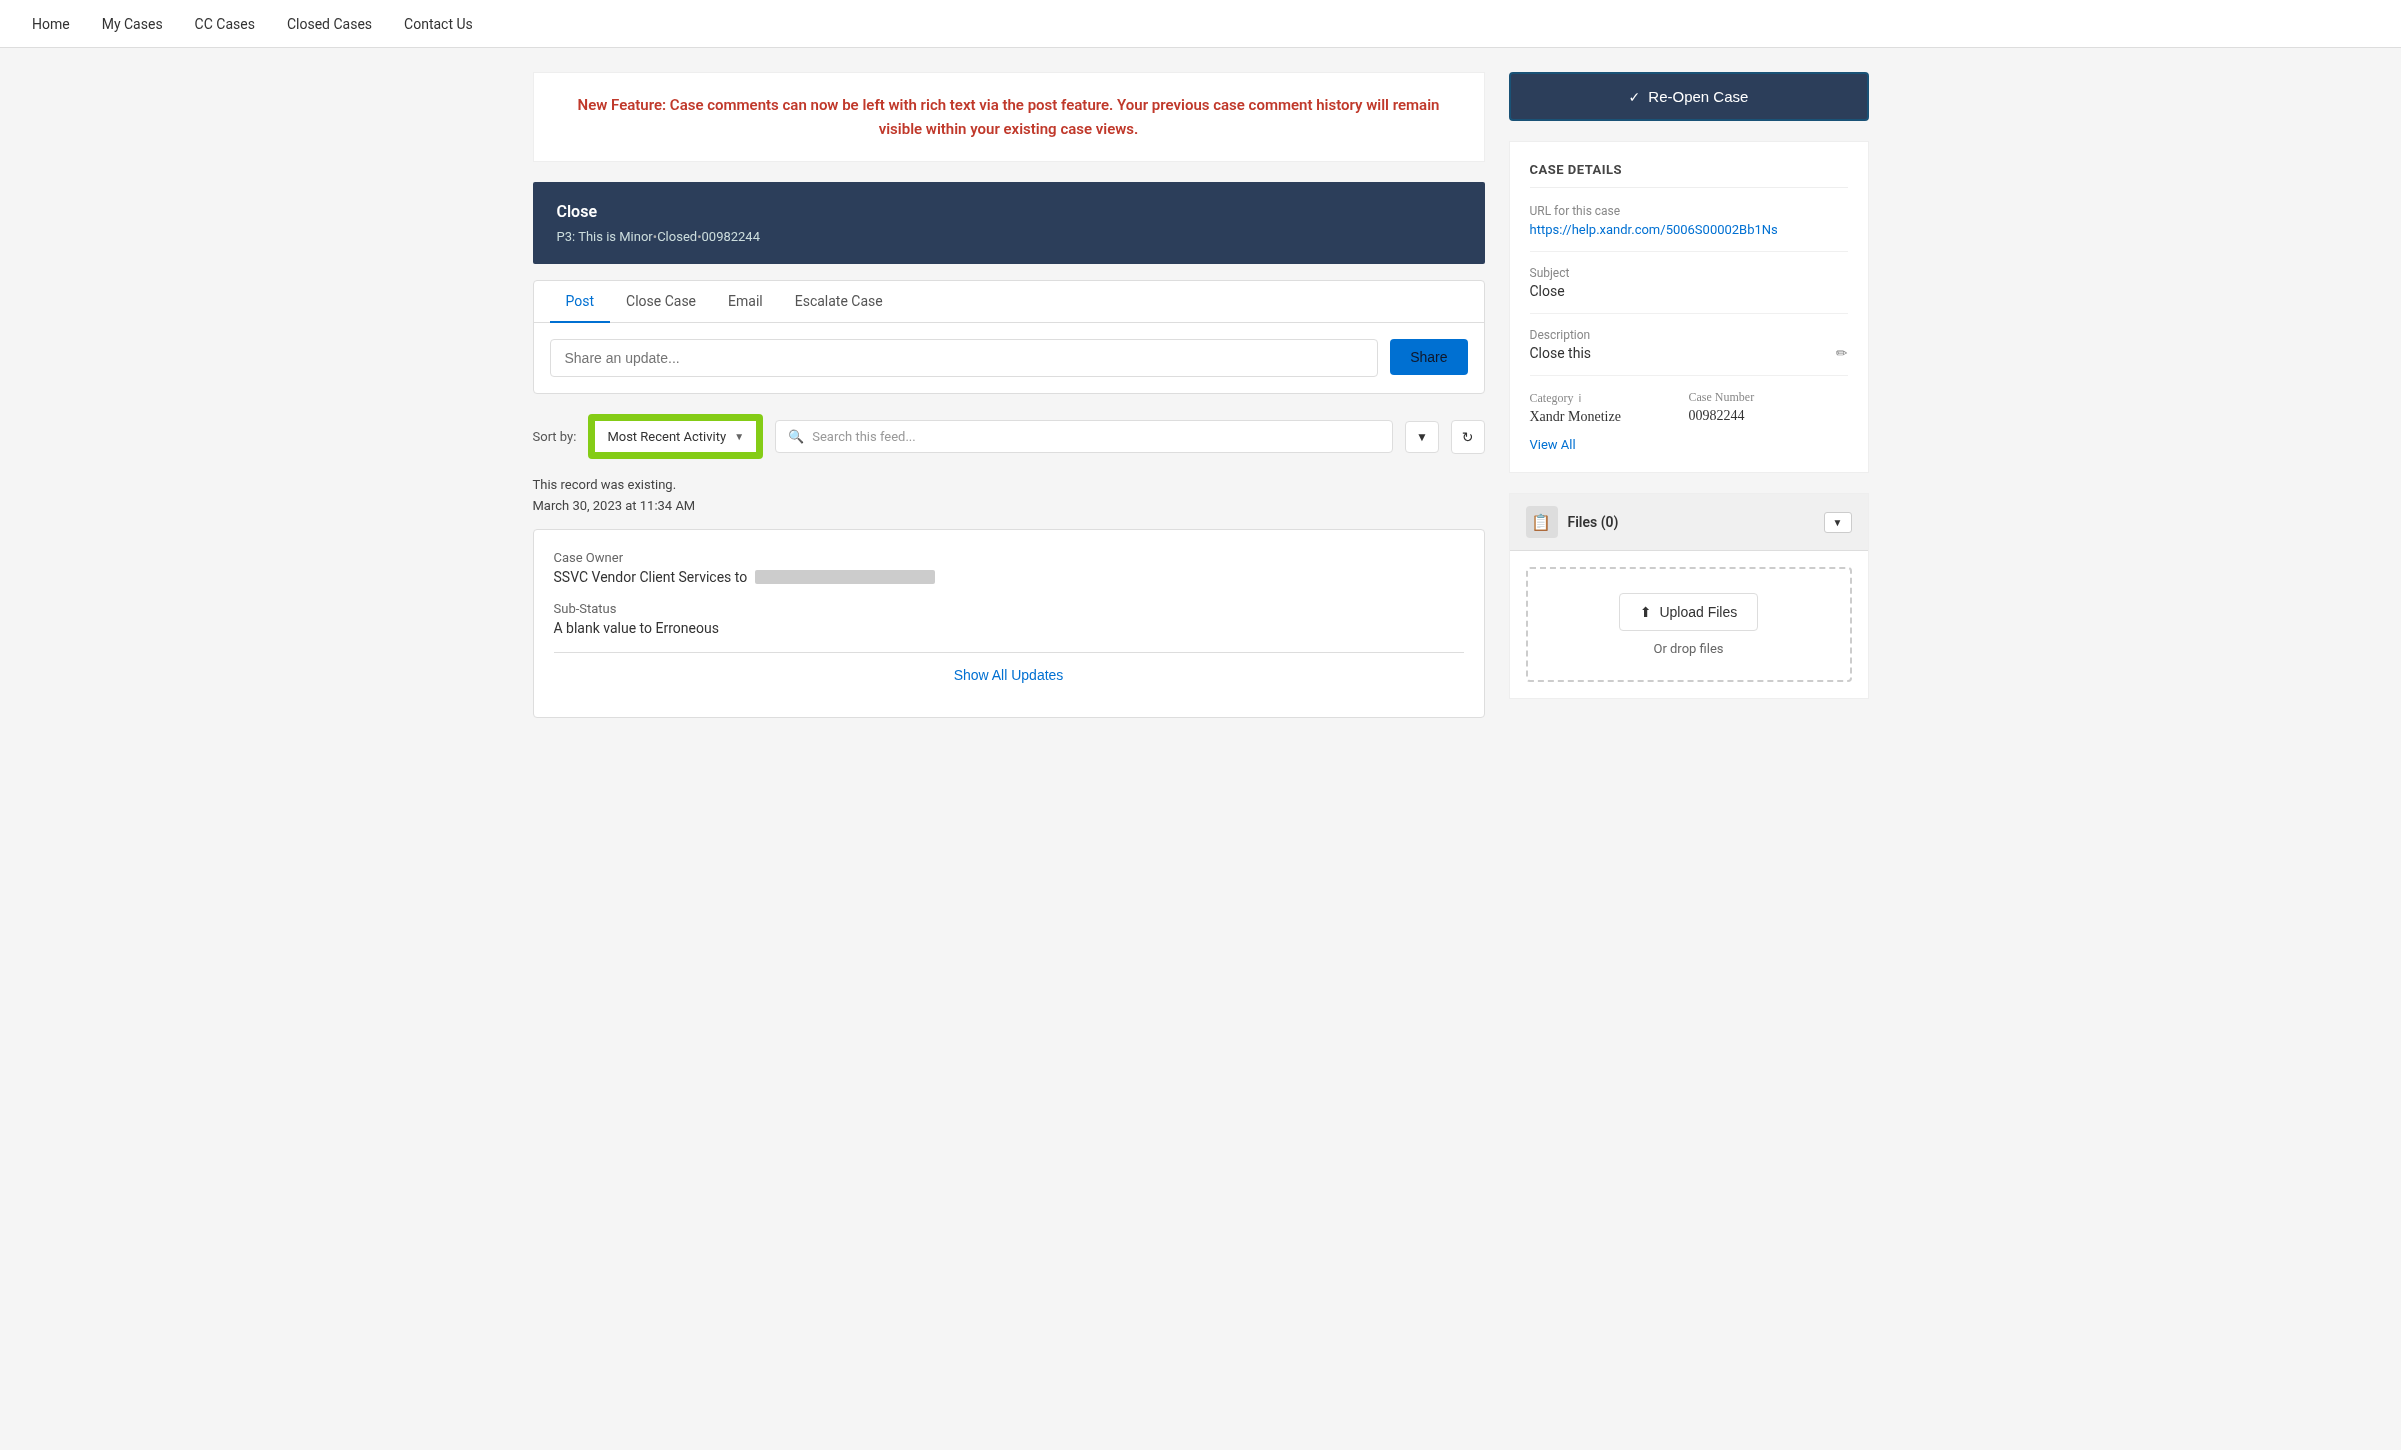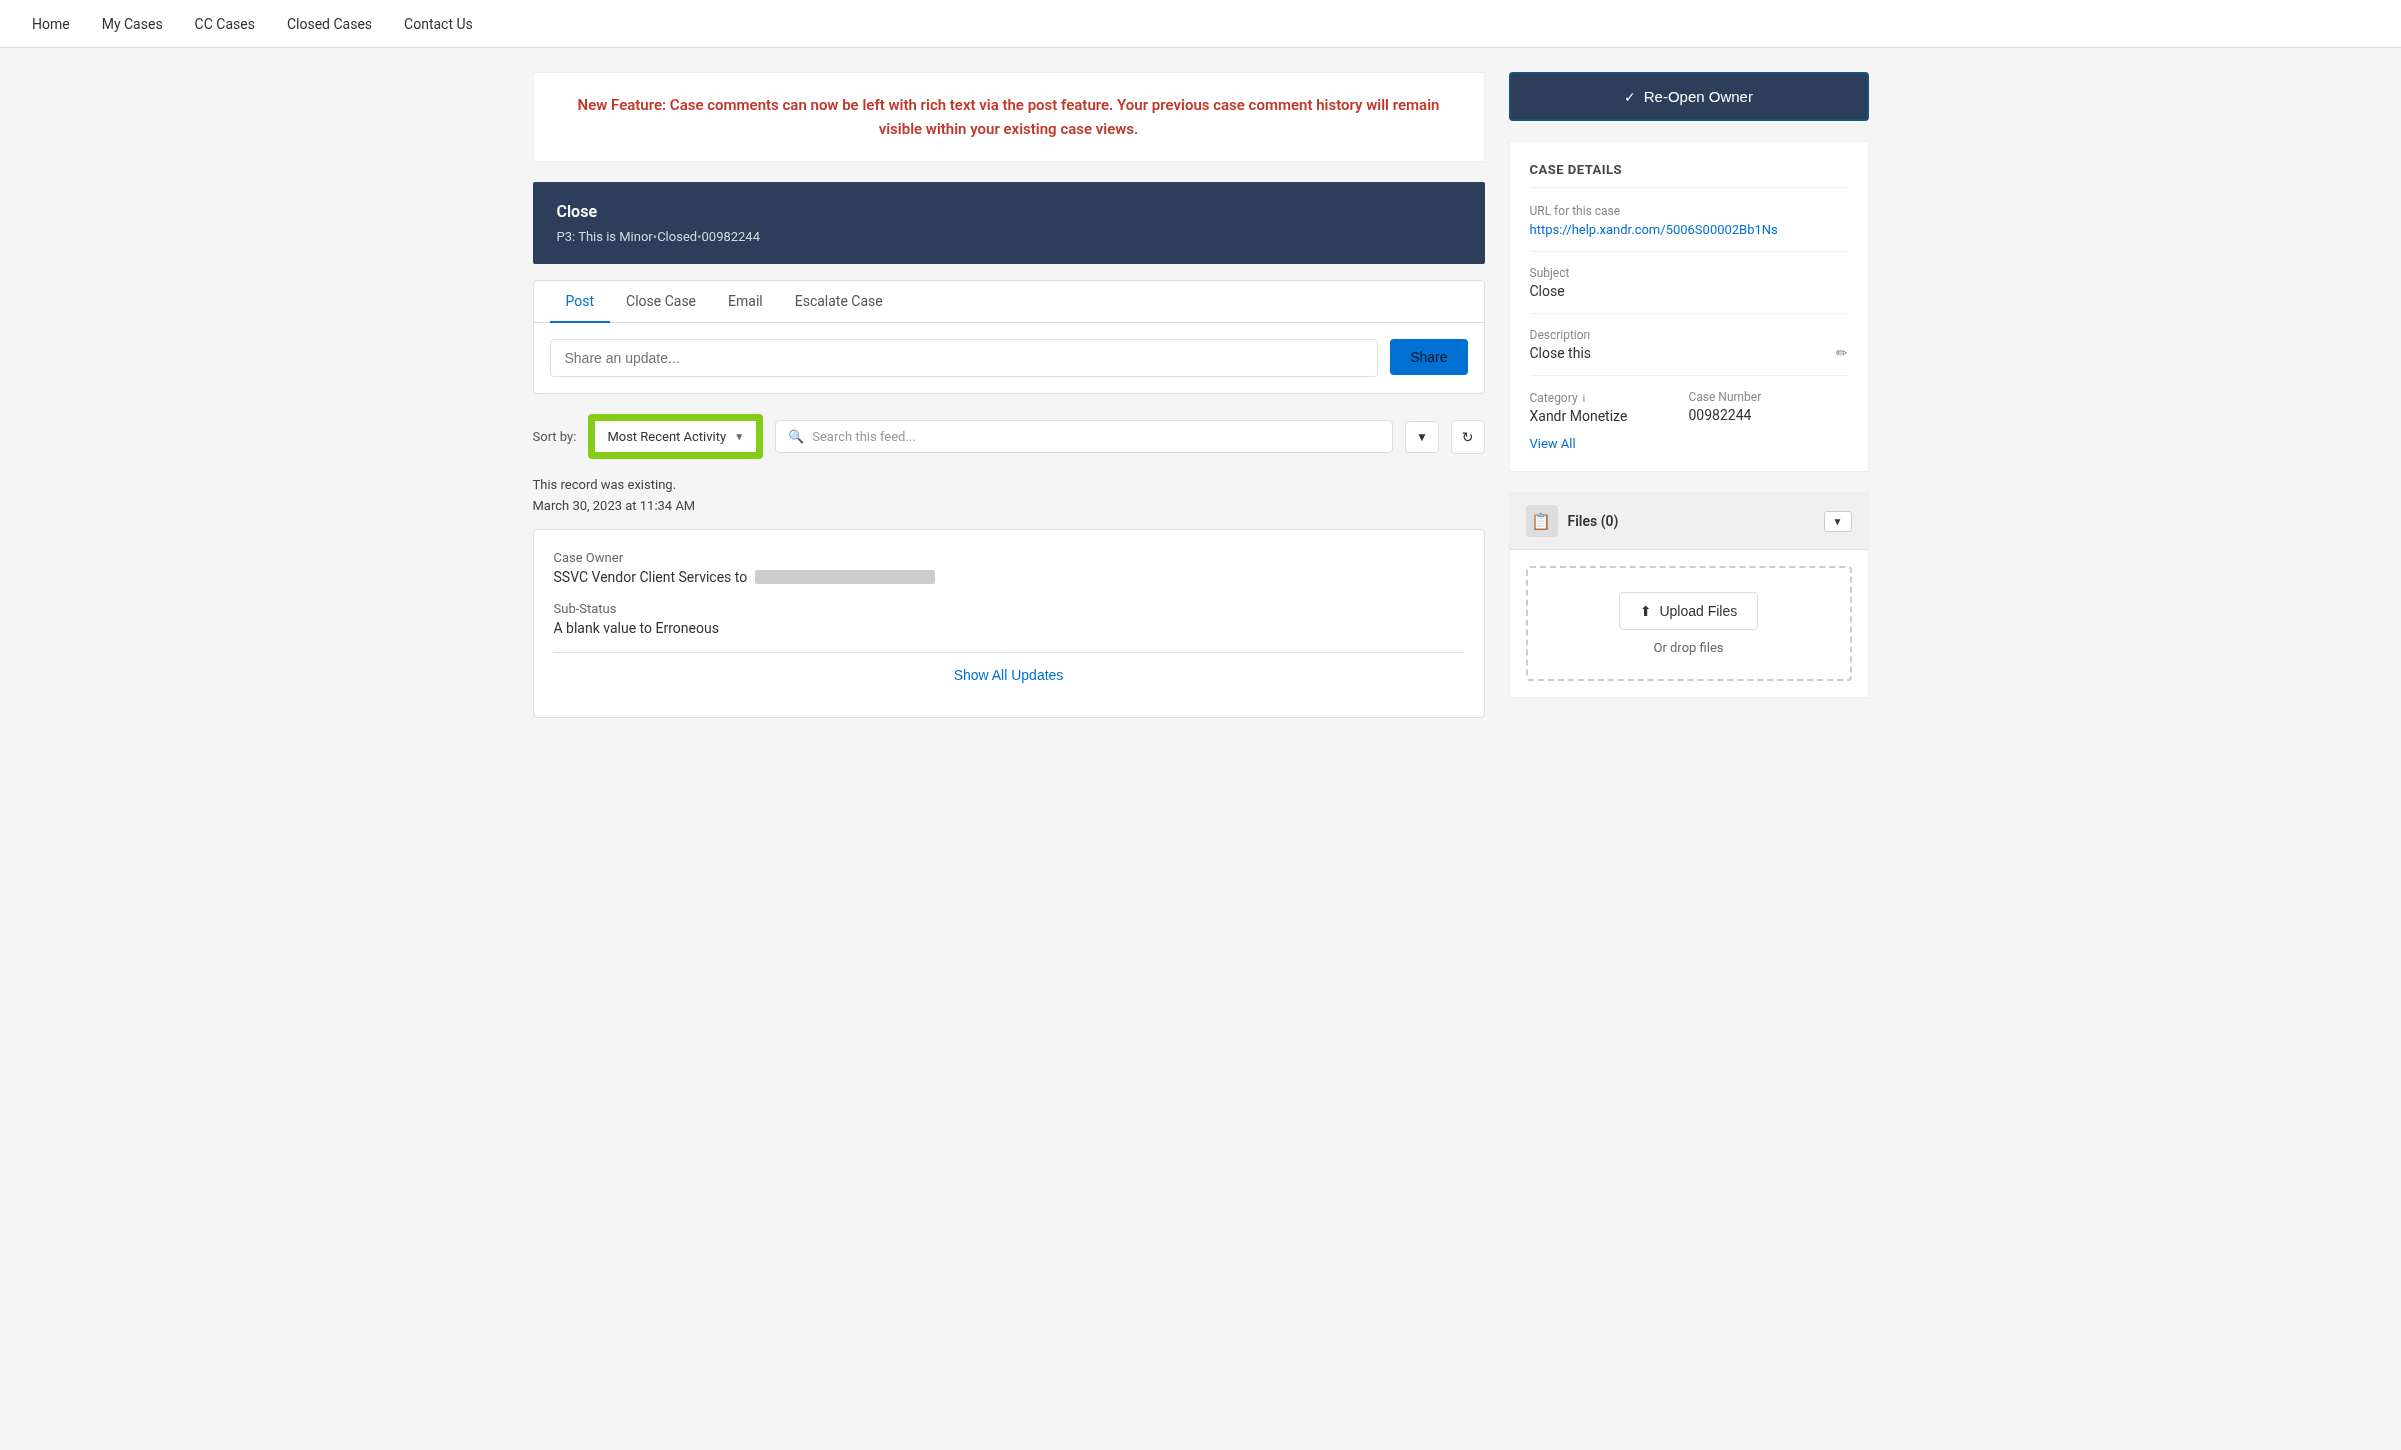--- a/index.html
+++ b/index.html
@@ -267,20 +267,21 @@
     }
     .detail-value {
       font-size: 14px;
       color: #333;
     }
     .detail-value a { color: #0070d2; text-decoration: none; font-size: 13px; }
     .detail-grid {
       display: grid;
       grid-template-columns: 1fr 1fr;
       margin-top: 14px;
+      font-family: Liberation Serif, serif;
     }
     .view-all-link {
       color: #0070d2;
       font-size: 13px;
       cursor: pointer;
       text-decoration: none;
       display: block;
       margin-top: 12px;
     }
     
@@ -427,21 +428,21 @@
       </div>
       <button class="show-all-btn">Show All Updates</button>
     </div>
 
   </div>
 
   <div class="right-col">
 
     <button class="reopen-btn">
       <span class="checkmark">✓</span>
-      <span>Re-Open Owner</span>
+      <span>Re-Open Case</span>
     </button>
 
     <div class="case-details-panel">
       <div class="panel-title">CASE DETAILS</div>
 
       <div class="detail-row">
         <div class="detail-label">URL for this case</div>
         <div class="detail-value">
           <a>https://help.xandr.com/5006S00002Bb1Ns</a>
         </div>

